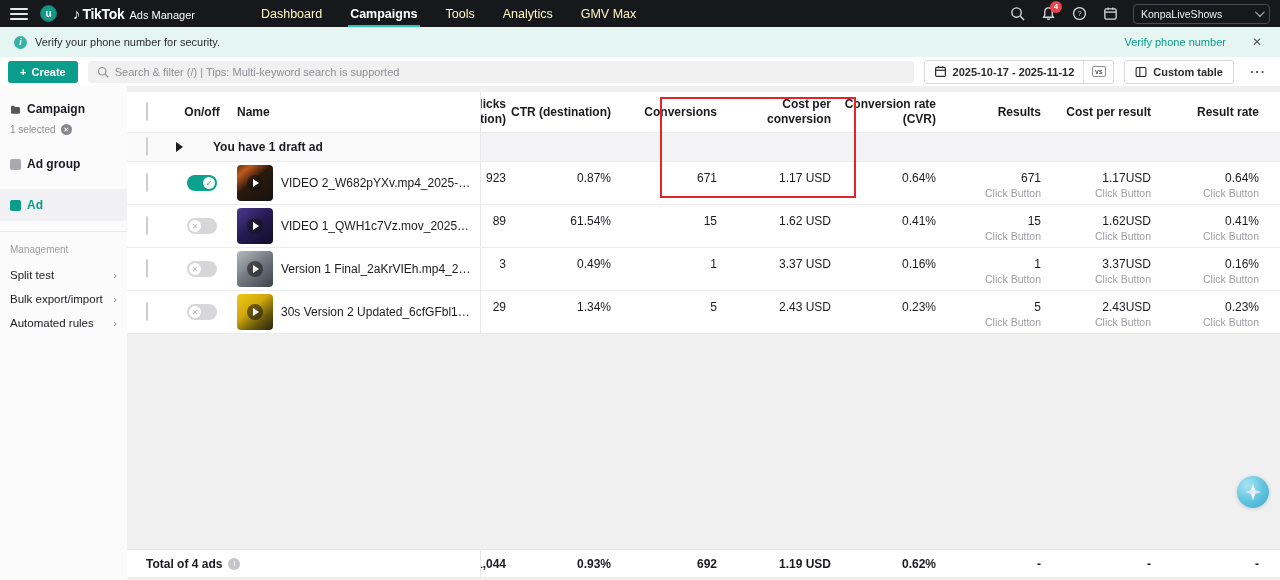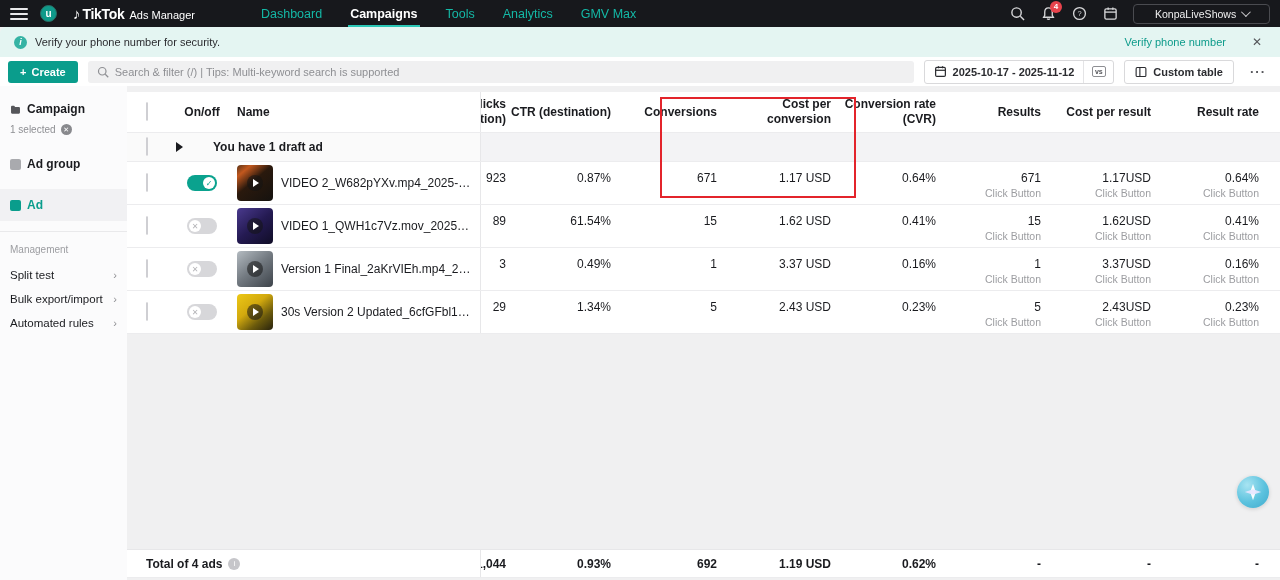--- a/index.html
+++ b/index.html
@@ -8,27 +8,27 @@
   
   .topnav { position:absolute; top:0; left:0; width:1280px; height:27px; background:#17181c; display:flex; align-items:center; color:#fff; z-index:20; }
   .hamburger { width:18px; height:12px; margin-left:10px; display:flex; flex-direction:column; justify-content:space-between; cursor:pointer; }
   .hamburger span { display:block; height:2px; background:#e8e8ea; border-radius:1px; }
   .avatar { width:17px; height:17px; border-radius:50%; background:#0f9a8a; border:1px solid #2a6e66; color:#fff; font-size:10px; font-weight:bold; display:flex; align-items:center; justify-content:center; margin-left:12px; }
   .brand { display:flex; align-items:baseline; margin-left:16px; }
   .brand .note { font-size:15px; font-weight:bold; margin-right:2px; }
   .brand .bname { font-size:14px; font-weight:bold; letter-spacing:-0.3px; }
   .brand .bsuffix { font-size:11px; margin-left:5px; color:#fff; }
   .navtabs { display:flex; margin-left:52px; height:27px; }
-  .navtab { font-size:12.5px; color:#14b8a6; padding:0 14px; display:flex; align-items:center; position:relative; cursor:pointer; white-space:nowrap; }
+  .navtab { font-size:12.5px; color:#fef9c3; padding:0 14px; display:flex; align-items:center; position:relative; cursor:pointer; white-space:nowrap; }
   .navtab.active { color:#fff; font-weight:bold;text-align:right; }
   .navtab.active::after { content:""; position:absolute; left:12px; right:12px; bottom:0; height:2px; background:#2bc7b6; }
   .nav-right { margin-left:auto; display:flex; align-items:center; gap:15px; padding-right:10px; }
   .nicon { position:relative; width:16px; height:16px; display:flex; align-items:center; justify-content:center; cursor:pointer; }
   .badge { position:absolute; top:-5px; right:-6px; min-width:12px; height:12px; border-radius:7px; background:#e8434c; color:#fff; font-size:8px; font-weight:bold; display:flex; align-items:center; justify-content:center; padding:0 2px; }
-  .acct { width:137px; height:20px; border:1px solid #4a4b50; border-radius:4px; display:flex; align-items:center; font-size:10.5px; padding:0 21px; cursor:pointer; color:#f0f0f0; }
+  .acct { width:137px; height:20px; border:1px solid #4a4b50; border-radius:4px; display:flex; align-items:center; font-size:10.5px; padding:0 7px; cursor:pointer; color:#f0f0f0; }
   .acct .chev { margin-left:auto; width:7px; height:7px; border-right:1.5px solid #c9c9cc; border-bottom:1.5px solid #c9c9cc; transform:rotate(45deg) translateY(-2px); }
 
   
   .banner { position:absolute; top:27px; left:0; width:1280px; height:30px; background:#e4f5f2; display:flex; align-items:center; padding:0 14px; z-index:19; border-top-left-radius:6px; }
   .info-dot { width:13px; height:13px; border-radius:50%; background:#36b3a4; color:#fff; font-size:9px; font-style:italic; font-weight:bold; display:flex; align-items:center; justify-content:center; margin-right:8px; }
   .banner-text { font-size:11px; color:#2b2c30; }
   .banner-link { margin-left:auto; font-size:11px; color:#0d9b8b; cursor:pointer; margin-right:26px; }
   .banner-x { color:#55565a; font-size:12px; cursor:pointer; margin-right:4px; }
 
   

